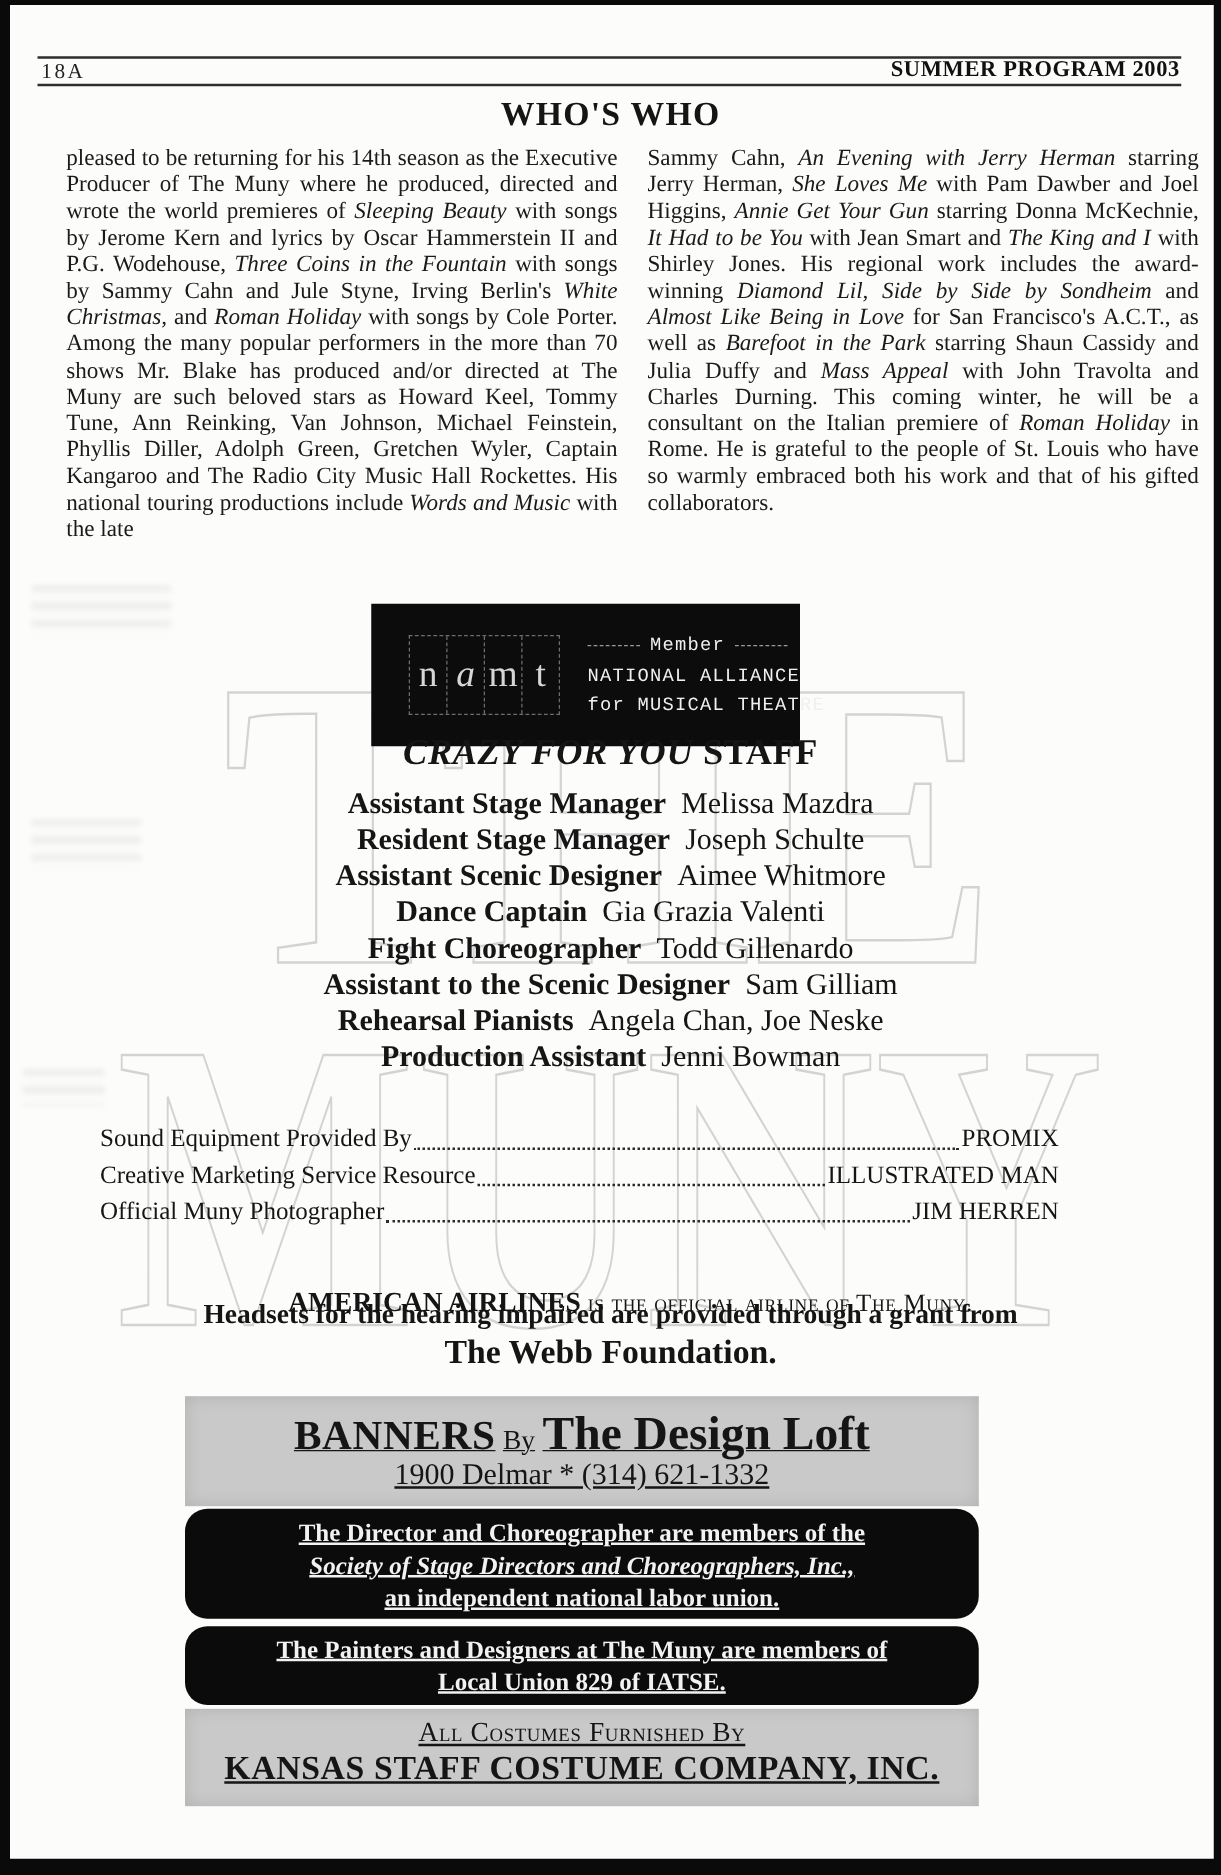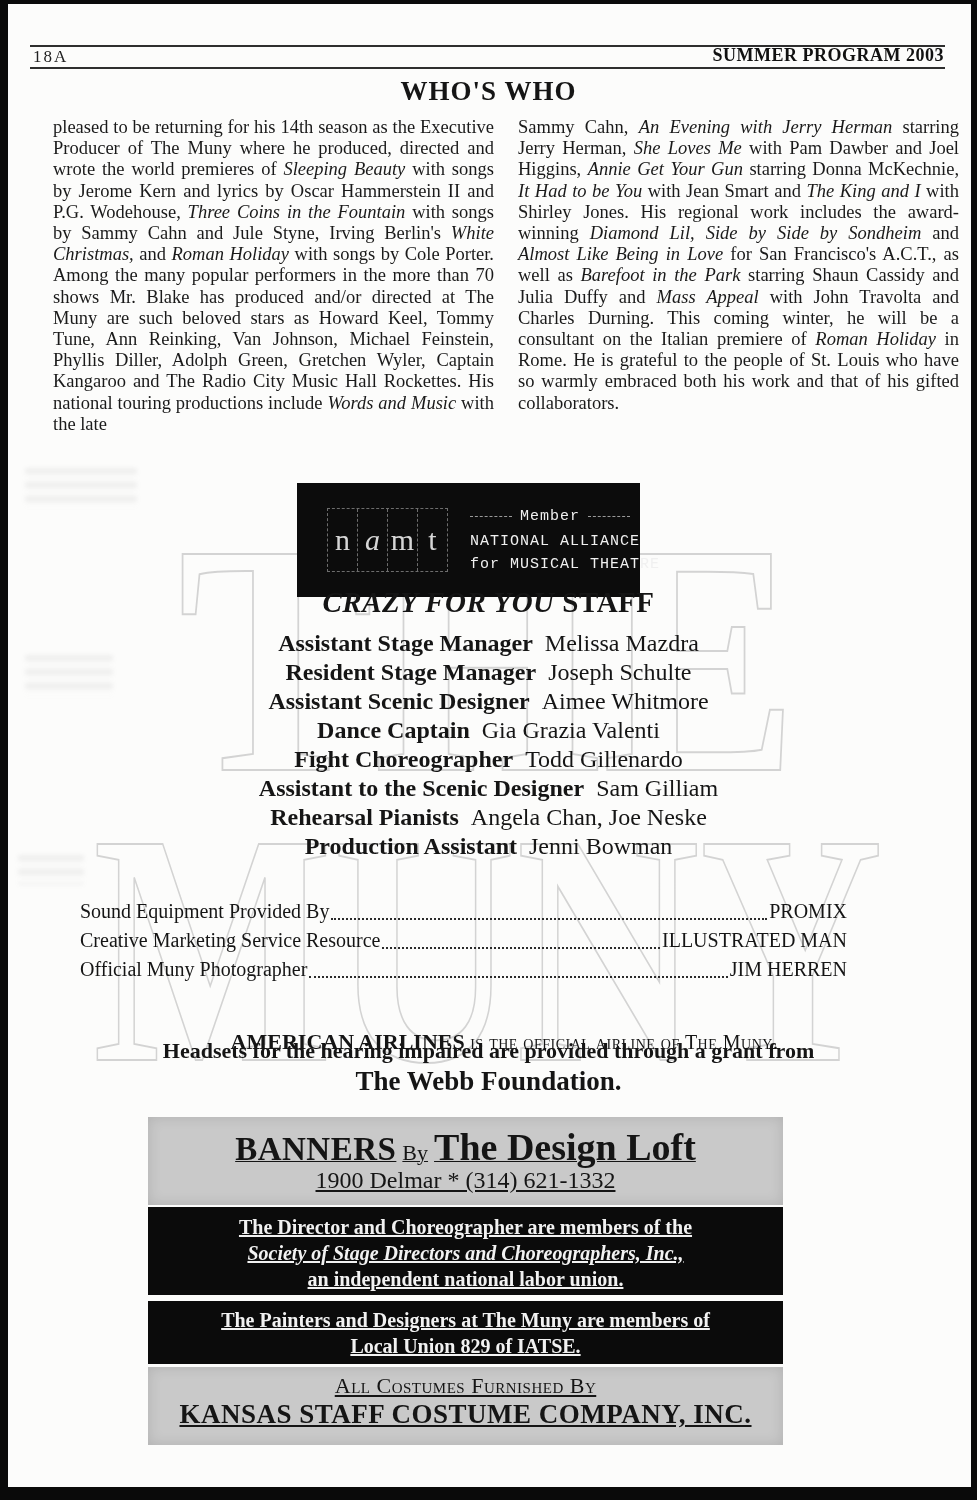--- a/index.html
+++ b/index.html
@@ -67,21 +67,21 @@
   .aa-line{position:absolute;left:16px;top:997px;width:100%;text-align:center;font-size:20px;margin-top:32px;}
   .aa-line .sponsor{font-weight:bold;font-size:22px;}
   .aa-line .rest{font-variant:small-caps;letter-spacing:.5px;}
 
   .grant1{position:absolute;left:0;top:1038px;width:100%;text-align:center;font-size:22px;font-weight:bold;}
   .grant2{position:absolute;left:0;top:1066px;width:100%;text-align:center;font-size:27px;font-weight:bold;}
 
   
   .box{position:absolute;left:148px;width:635px;text-align:center;text-decoration:underline;}
   .graybox{background:#c9c9c9;box-shadow:inset 0 0 14px rgba(0,0,0,.12);}
-  .blackbox{background:#0b0b0b;color:#f2f2f2;}
+  .blackbox{background:#0b0b0b;color:#f2f2f2;border-radius:18px;}
   .banners{top:1117px;height:88px;}
   .banners .l1{margin-top:8px;}
   .banners .w1{font-weight:bold;font-size:33px;letter-spacing:.5px;}
   .banners .w2{font-size:22px;margin:0 6px;}
   .banners .w3{font-weight:bold;font-size:38px;}
   .banners .l2{font-size:24px;margin-top:-2px;}
   .sdc{top:1207px;height:88px;}
   .sdc .ln{font-size:20px;font-weight:bold;line-height:26px;}
   .sdc .ln:first-child{padding-top:7px;}
   .sdc .ital{font-style:italic;font-weight:bold;}

